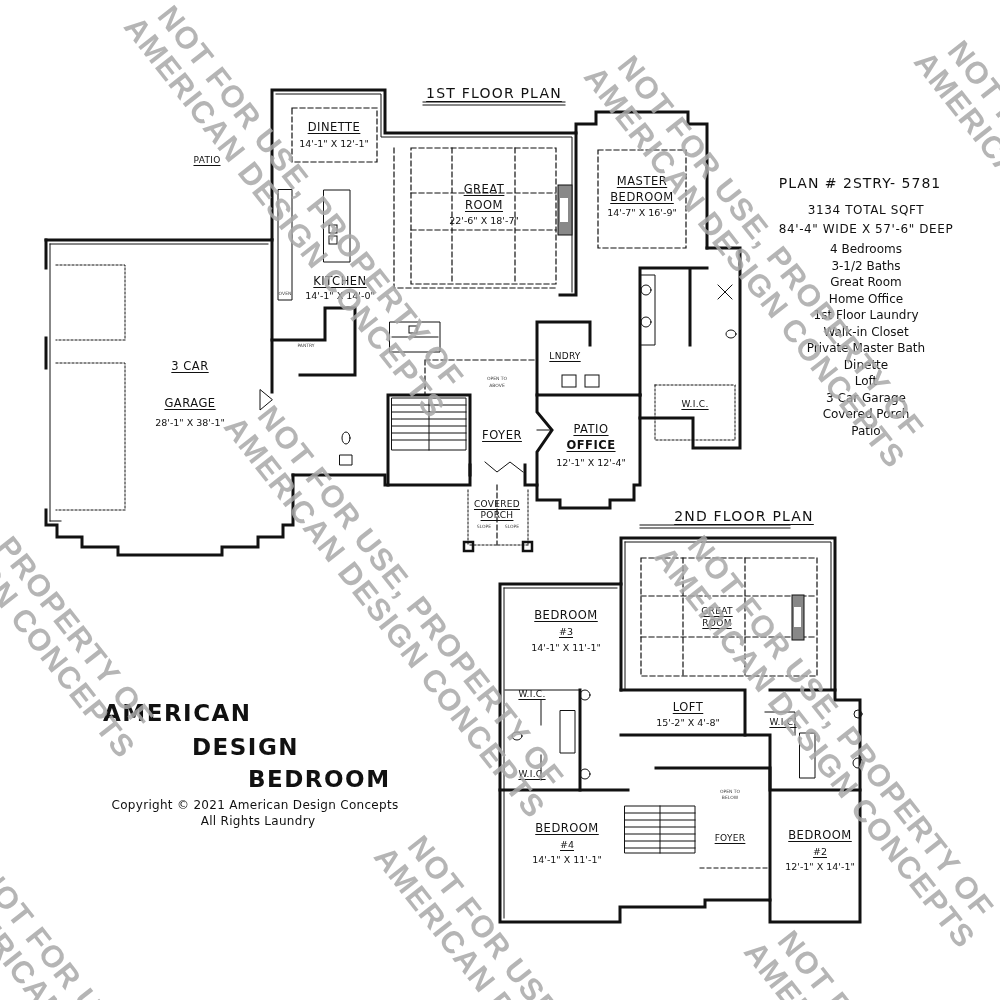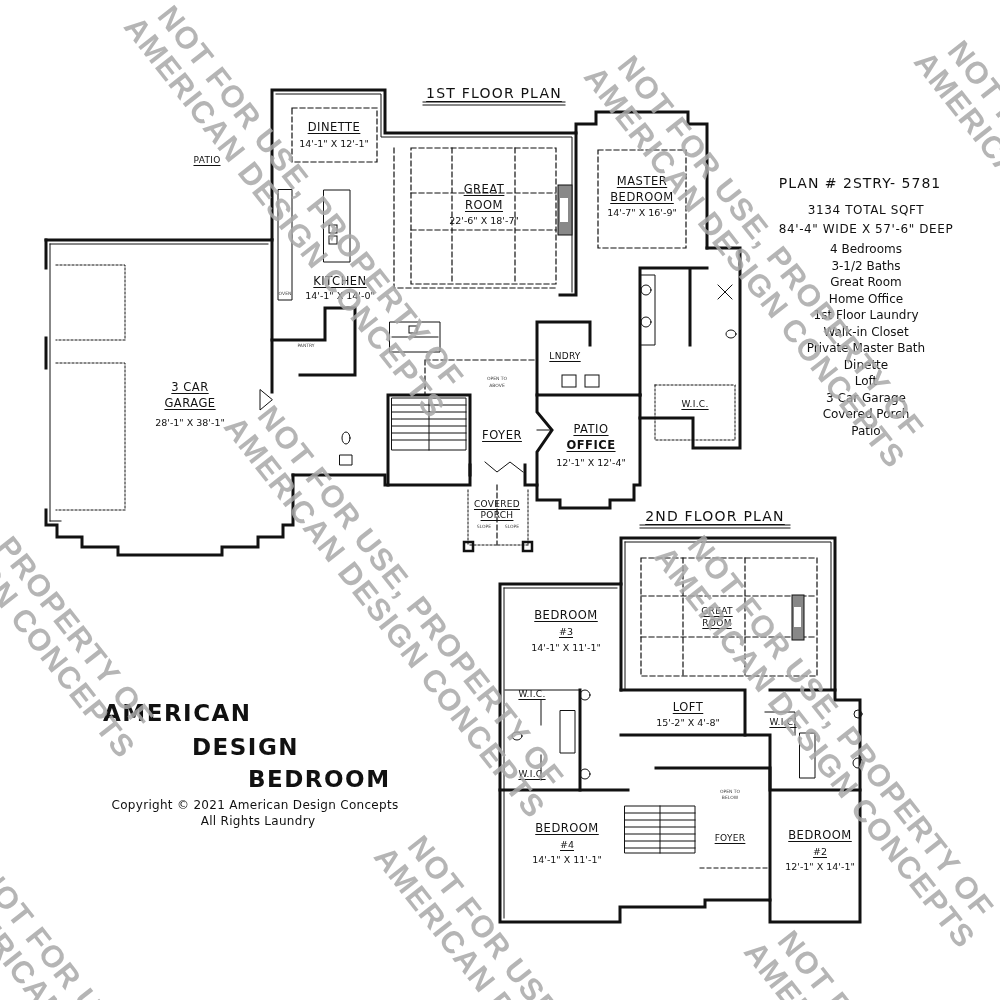--- a/index.html
+++ b/index.html
@@ -164,21 +164,21 @@
 
   <div class="t lbl ul" style="left:642px;top:176px;">MASTER</div>
   <div class="t lbl ul" style="left:642px;top:192px;">BEDROOM</div>
   <div class="t dim" style="left:642px;top:208px;">14'-7" X 16'-9"</div>
 
   <div class="t lbl ul" style="left:340px;top:276px;">KITCHEN</div>
   <div class="t dim" style="left:340px;top:291px;">14'-1" X 14'-0"</div>
   <div class="t tiny" style="left:285px;top:292px;">OVEN</div>
   <div class="t tiny" style="left:306px;top:344px;">PANTRY</div>
 
-  <div class="t lbl ul" style="left:190px;top:382px;text-align:center;">3 CAR</div>
+  <div class="t lbl ul" style="left:190px;top:361px;text-align:center;">3 CAR</div>
   <div class="t lbl ul" style="left:190px;top:398px;">GARAGE</div>
   <div class="t dim" style="left:190px;top:418px;">28'-1" X 38'-1"</div>
 
   <div class="t tiny" style="left:497px;top:377px;">OPEN TO</div>
   <div class="t tiny" style="left:497px;top:384px;">ABOVE</div>
 
   <div class="t lblsm ul" style="left:565px;top:352px;">LNDRY</div>
   <div class="t lblsm ul" style="left:695px;top:400px;">W.I.C.</div>
 
   <div class="t lbl ul" style="left:502px;top:430px;">FOYER</div>
@@ -203,21 +203,21 @@
     <div>1st Floor Laundry</div>
     <div>Walk-in Closet</div>
     <div>Private Master Bath</div>
     <div>Dinette</div>
     <div>Loft</div>
     <div>3 Car Garage</div>
     <div>Covered Porch</div>
     <div>Patio</div>
   </div>
 
-  <div class="t ttl" style="left:715px;top:509px;">2ND FLOOR PLAN</div>
+  <div class="t ttl" style="left:744px;top:509px;">2ND FLOOR PLAN</div>
 
   <div class="t lbl ul" style="left:566px;top:610px;">BEDROOM</div>
   <div class="t dim ul" style="left:566px;top:627px;">#3</div>
   <div class="t dim" style="left:566px;top:643px;">14'-1" X 11'-1"</div>
 
   <div class="t lblsm ul" style="left:717px;top:607px;">GREAT</div>
   <div class="t lblsm ul" style="left:717px;top:619px;">ROOM</div>
 
   <div class="t lblsm ul" style="left:532px;top:690px;">W.I.C.</div>
   <div class="t lblsm ul" style="left:532px;top:770px;">W.I.C.</div>

